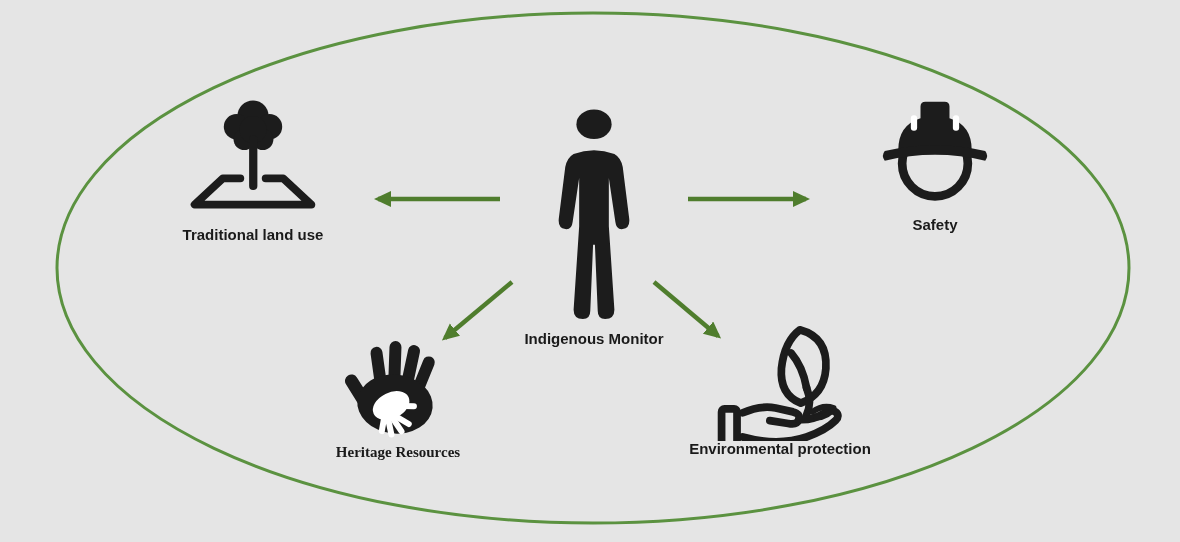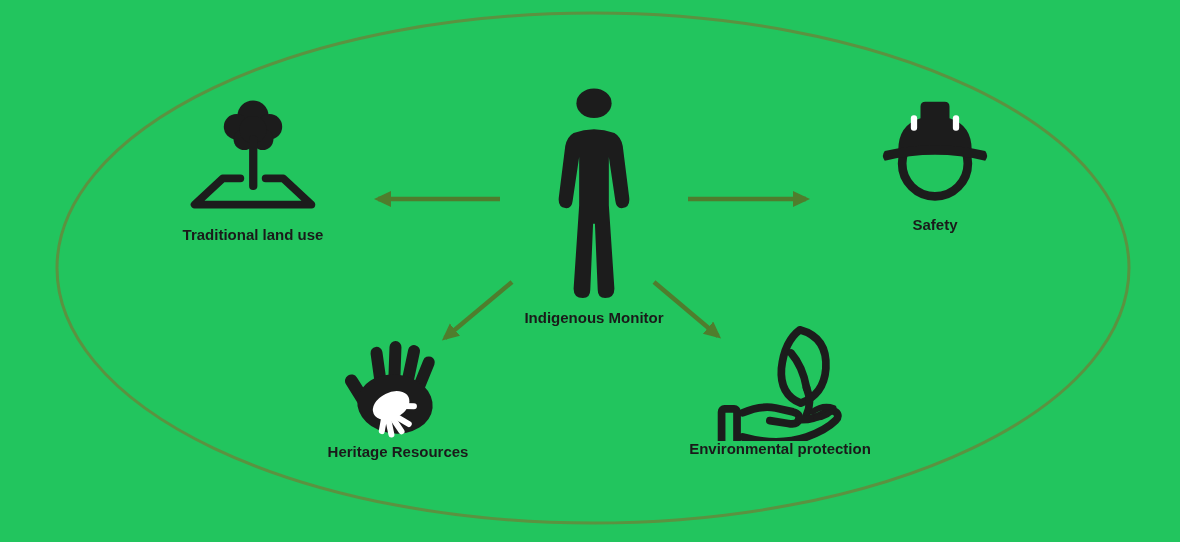--- a/index.html
+++ b/index.html
@@ -1,20 +1,20 @@
 <!DOCTYPE html>
 <html><head>
 <meta charset="utf-8">
 <style>
   html, body { margin: 0; padding: 0; background: #ffffff; }
   .canvas {
     position: relative;
     width: 1180px;
     height: 542px;
-    background: #22c55e;
+    background: #e5e5e5;
     overflow: hidden;
     font-family: "Liberation Sans", sans-serif;
   }
   .overlay {
     position: absolute;
     left: 0; top: 0;
     width: 1180px; height: 542px;
   }
   .node {
     position: absolute;
@@ -27,24 +27,24 @@
     font-size: 15px;
     color: #1a1a1a;
     white-space: nowrap;
     text-align: center;
     line-height: 1.1;
   }
   .node-traditional    { left: 158px; top: 94px;  width: 190px; }
   .node-traditional .label { margin-top: 15px; }
   .node-safety         { left: 855px; top: 94px; width: 160px; }
   .node-safety .label  { margin-top: 9px; }
-  .node-center         { left: 514px; top: 84px; width: 160px; }
+  .node-center         { left: 514px; top: 105px; width: 160px; }
   .node-center .label  { margin-top: 2px; }
   .node-heritage       { left: 306px; top: 336px; width: 184px; }
-  .node-heritage .label { margin-top: 2px; }
+  .node-heritage .label { margin-top: 2px; font-family: Liberation Serif, serif; }
   .node-environment    { left: 672px; top: 320px; width: 216px; }
   .node-environment .label { }
 </style>
 </head>
 <body>
 
 <div class="canvas">
 
   <svg class="overlay" viewBox="0 0 1180 542" aria-hidden="true">
     <defs>

